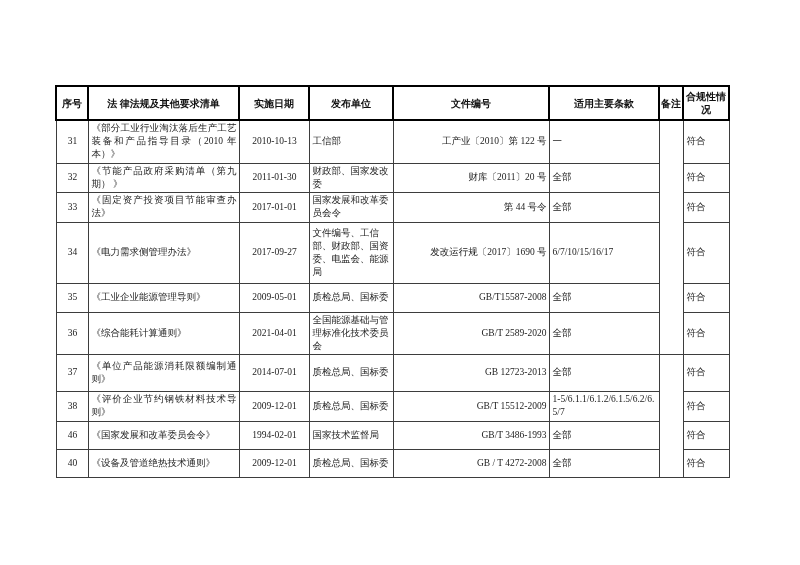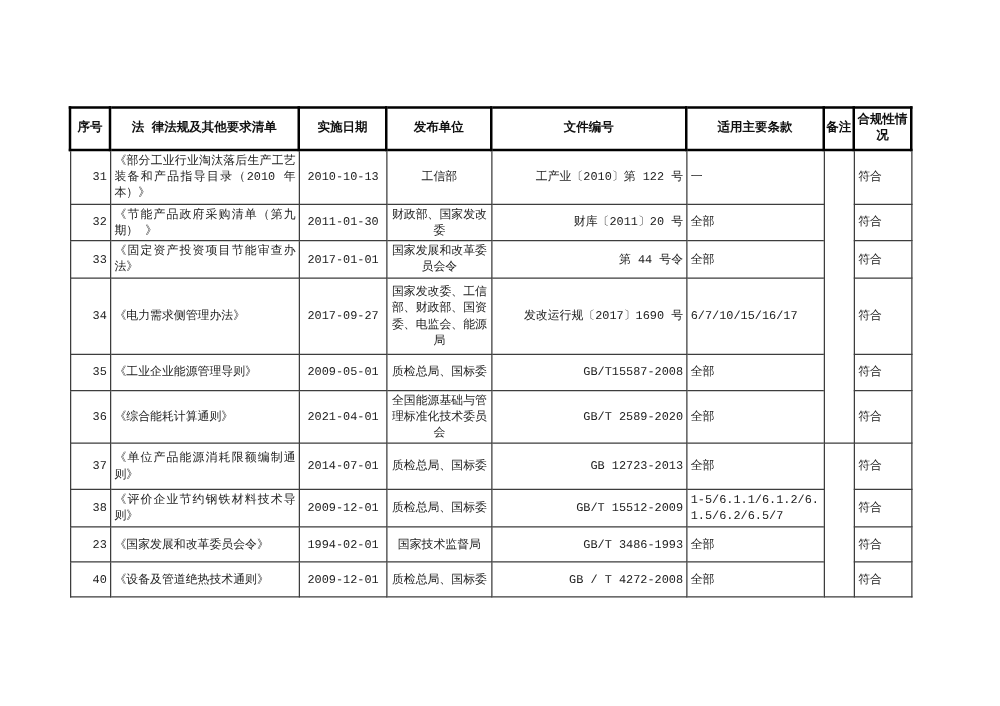--- a/index.html
+++ b/index.html
@@ -6,21 +6,21 @@
     margin: 0;
     padding: 0;
     background: #ffffff;
   }
   .page {
     position: relative;
     width: 800px;
     height: 565px;
     background: #ffffff;
     overflow: hidden;
-    font-family: Liberation Mono, monospace;
+    font-family: Liberation Serif, serif;
     color: #1c1c1c;
   }
   table.law-table {
     position: absolute;
     left: 55px;
     top: 85px;
     width: 673px;
     border-collapse: collapse;
     table-layout: fixed;
   }
@@ -36,24 +36,24 @@
   }
   table.law-table td {
     border: 1px solid #3d3d3d;
     font-size: 9.5px;
     line-height: 13px;
     vertical-align: middle;
     padding: 1px 2px 1px 3px;
     color: #222222;
     overflow: hidden;
   }
-  td.c-no      { text-align: right; }
+  td.c-no      { text-align: center; }
   td.c-name    { text-align: justify; }
   td.c-date    { text-align: center; padding: 1px; font-size: 9px; }
-  td.c-issuer  { text-align: center; margin-top: 38px; }
+  td.c-issuer  { text-align: left; margin-top: 38px; }
   td.c-doc     { text-align: right; font-size: 9px; }
   td.c-clauses { text-align: left; word-break: break-all; font-size: 9px; }
   td.c-remark  { padding: 0; }
   td.c-comp    { vertical-align: top; padding-top: 2px; }
 </style>
 </head>
 <body>
 
 <div class="page">
   <table class="law-table">
@@ -105,21 +105,21 @@
         <td class="c-date">2017-01-01</td>
         <td class="c-issuer">国家发展和改革委员会令</td>
         <td class="c-doc">第 44 号令</td>
         <td class="c-clauses">全部</td>
         <td class="c-comp">符合</td>
       </tr>
       <tr style="height:61px">
         <td class="c-no">34</td>
         <td class="c-name">《电力需求侧管理办法》</td>
         <td class="c-date">2017-09-27</td>
-        <td class="c-issuer">国家发改委、工信部、财政部、国资委、电监会、能源局</td>
+        <td class="c-issuer">文件编号、工信部、财政部、国资委、电监会、能源局</td>
         <td class="c-doc">发改运行规〔2017〕1690 号</td>
         <td class="c-clauses">6/7/10/15/16/17</td>
         <td class="c-comp">符合</td>
       </tr>
       <tr style="height:29px">
         <td class="c-no">35</td>
         <td class="c-name">《工业企业能源管理导则》</td>
         <td class="c-date">2009-05-01</td>
         <td class="c-issuer">质检总局、国标委</td>
         <td class="c-doc">GB/T15587-2008</td>
@@ -148,21 +148,21 @@
       <tr style="height:30px">
         <td class="c-no">38</td>
         <td class="c-name">《评价企业节约钢铁材料技术导则》</td>
         <td class="c-date">2009-12-01</td>
         <td class="c-issuer">质检总局、国标委</td>
         <td class="c-doc">GB/T 15512-2009</td>
         <td class="c-clauses">1-5/6.1.1/6.1.2/6.1.5/6.2/6.5/7</td>
         <td class="c-comp">符合</td>
       </tr>
       <tr style="height:28px">
-        <td class="c-no">23</td>
+        <td class="c-no">46</td>
         <td class="c-name">《国家发展和改革委员会令》</td>
         <td class="c-date">1994-02-01</td>
         <td class="c-issuer">国家技术监督局</td>
         <td class="c-doc">GB/T 3486-1993</td>
         <td class="c-clauses">全部</td>
         <td class="c-comp">符合</td>
       </tr>
       <tr style="height:28px">
         <td class="c-no">40</td>
         <td class="c-name">《设备及管道绝热技术通则》</td>

